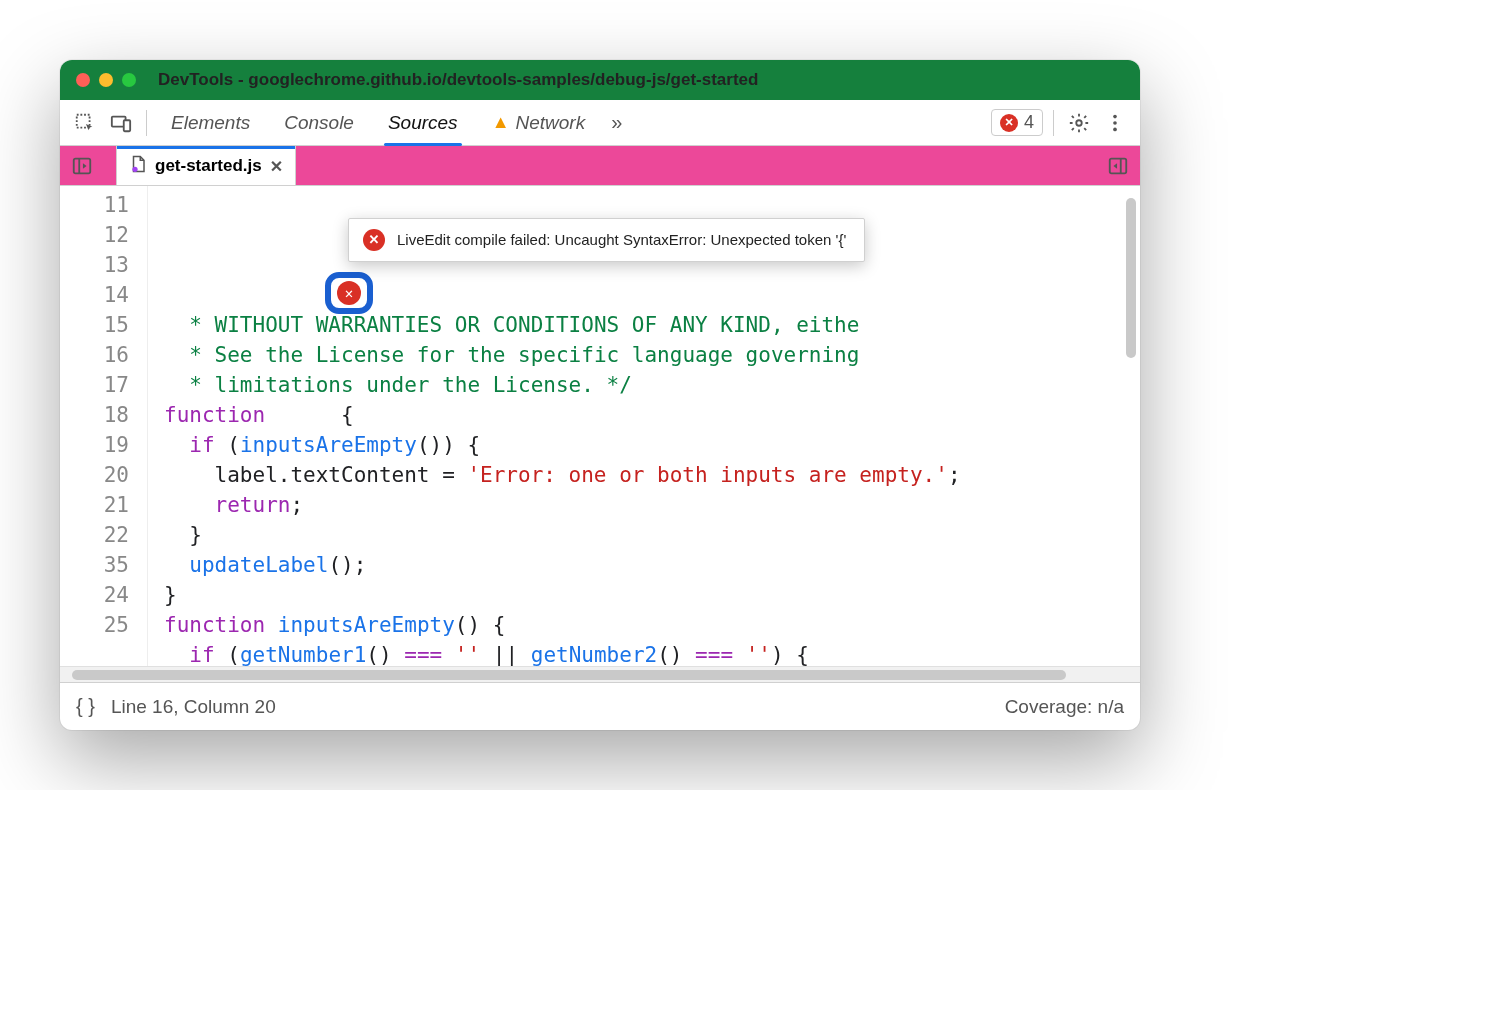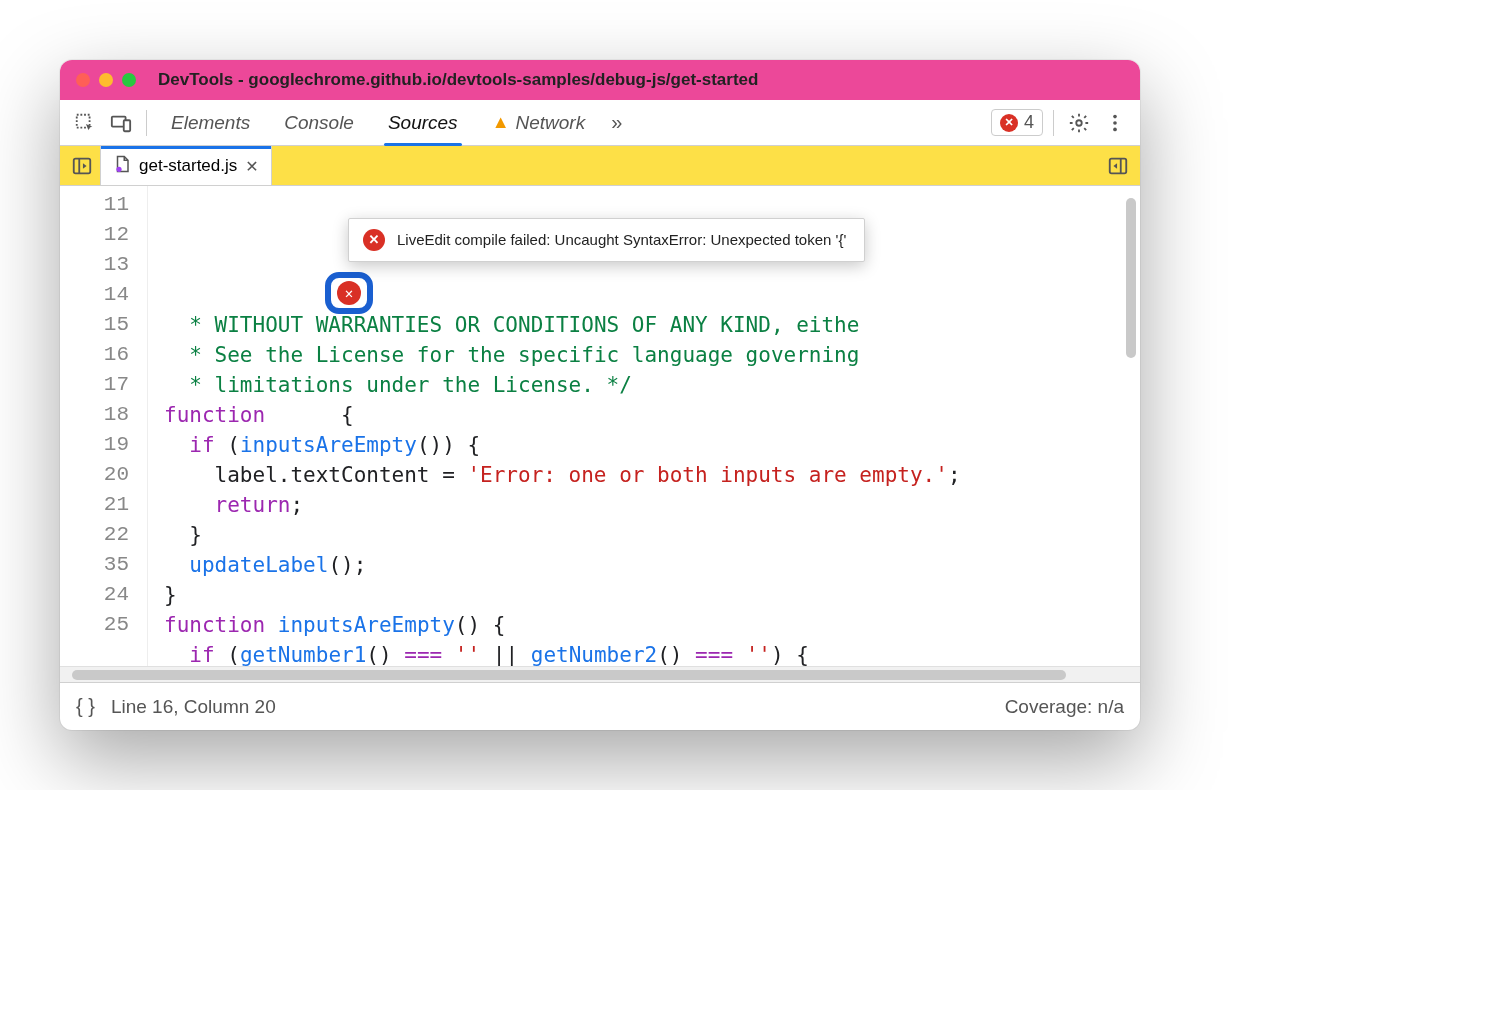--- a/index.html
+++ b/index.html
@@ -11,21 +11,21 @@
 .window {
   width: 1080px;
   border-radius: 12px;
   overflow: visible;
   box-shadow: 0 30px 80px rgba(0,0,0,0.35), 0 0 0 1px rgba(0,0,0,0.05);
   background: #fff;
   position: relative;
 }
 .titlebar {
   height: 40px;
-  background: #ec4899;
+  background: #15803d;
   display: flex;
   align-items: center;
   padding: 0 16px;
   gap: 10px;
   border-top-left-radius: 12px;
   border-top-right-radius: 12px;
 }
 .traffic { display: flex; gap: 9px; }
 .dot { width: 14px; height: 14px; border-radius: 50%; }
 .dot.red { background: #ff5f57; }
@@ -77,25 +77,26 @@
 .err-circ {
   width: 18px; height:18px; border-radius:50%;
   background:#d93025; display:flex; align-items:center; justify-content:center;
 }
 .err-circ::before { content:"✕"; color:#fff; font-size:11px; font-weight:bold; }
 .warn-tri { color:#f29900; font-size:18px; }
 .gear svg, .more svg { width:22px; height:22px; }
 
 .tabbar {
   height: 40px;
-  background:#fde047;
+  background:#ec4899;
   border-bottom:1px solid #d0d0d0;
   display:flex; align-items:center;
   padding: 0 8px;
-  gap:4px;
+  gap:20px;
+  font-weight:bold;
 }
 .panel-toggle {
   width:28px;height:28px;display:flex;align-items:center;justify-content:center;
 }
 .file-tab {
   background:#fff;
   border:1px solid #d0d0d0;
   border-bottom:none;
   height:100%;
   display:flex; align-items:center; gap:8px;
@@ -119,21 +120,20 @@
   overflow:hidden;
 }
 .gutter {
   width: 88px;
   background:#fff;
   text-align:right;
   padding: 4px 18px 4px 0;
   color:#888;
   border-right: 1px solid #eee;
   user-select:none;
-  font-family:Liberation Mono, monospace;
 }
 .code {
   flex:1;
   padding: 4px 0 4px 16px;
   white-space:pre;
   color:#202124;
   position:relative;
 }
 .c-com { color:#0b8043; }
 .c-key { color:#9c27b0; }

